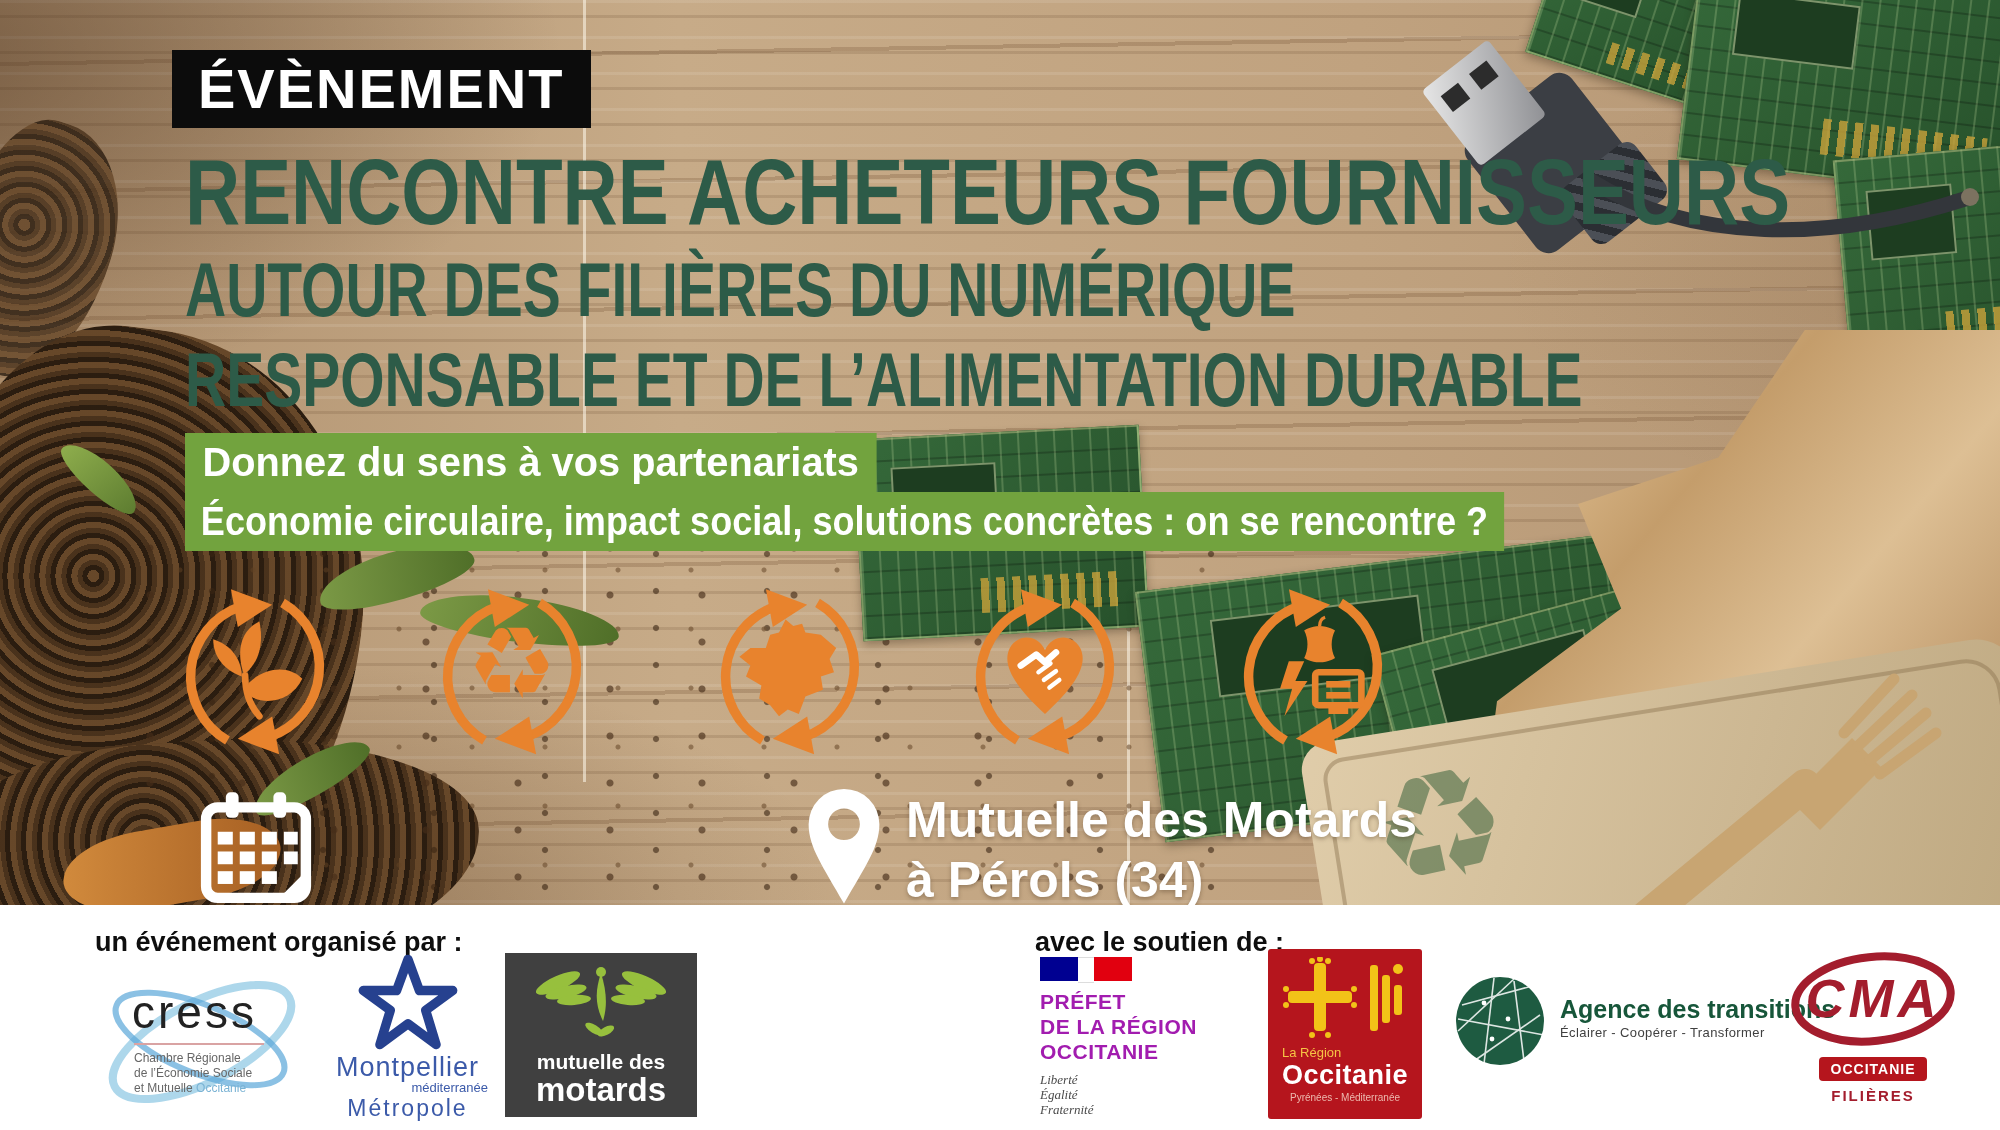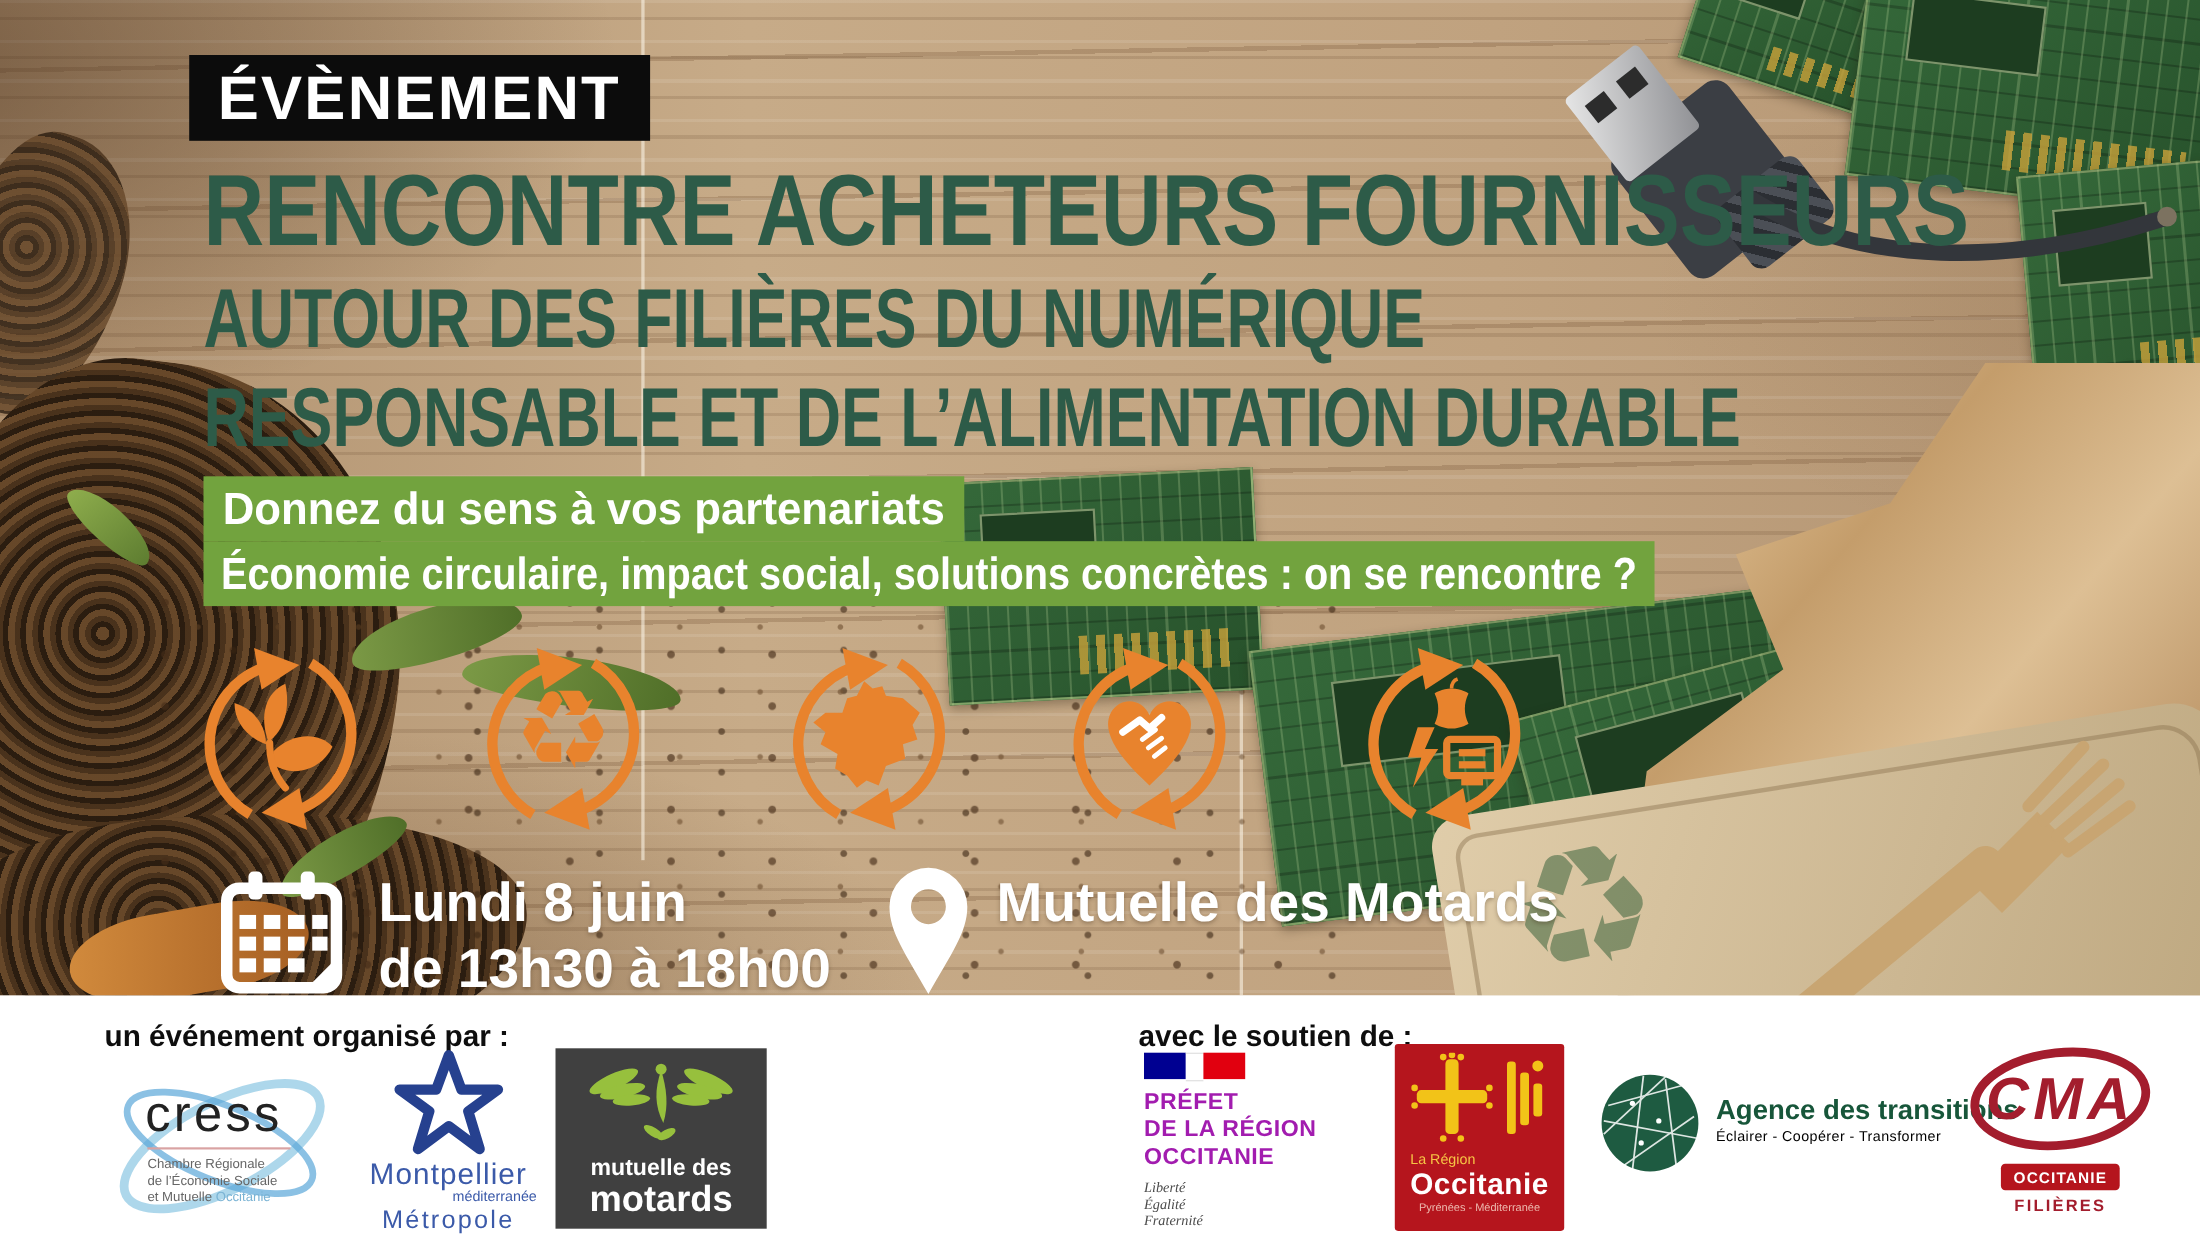--- a/index.html
+++ b/index.html
@@ -158,21 +158,21 @@
   .reg{left:1268px;top:44px;width:154px;height:170px;background:#b5151d;border-radius:3px;
     text-align:center;box-sizing:border-box;padding-top:8px;}
   .reg .g1{color:#f6c445;font-size:13px;text-align:left;padding-left:14px;margin-top:2px;}
   .reg .g2{color:#fff;font-size:27px;font-weight:700;letter-spacing:.5px;line-height:30px;}
   .reg .g3{color:#edb9ae;font-size:10px;margin-top:2px;}
   
   .age{left:1452px;top:62px;width:330px;height:120px;}
   .age svg{position:absolute;left:0;top:6px;}
   .age .txt{position:absolute;left:108px;top:28px;}
   .age .n{font-size:25px;font-weight:800;color:#17563a;line-height:28px;white-space:nowrap;}
-  .age .s{font-size:13px;color:#000000;letter-spacing:.4px;margin-top:2px;}
+  .age .s{font-size:13px;color:#404040;letter-spacing:.4px;margin-top:2px;}
   
   .cma{left:1788px;top:42px;width:170px;height:175px;text-align:center;}
   .cma .box{display:inline-block;background:#b5151d;color:#fff;font-weight:700;font-size:14px;
     letter-spacing:1px;padding:4px 12px;border-radius:4px;margin-top:2px;}
   .cma .dept{color:#a31d2d;font-weight:700;font-size:15px;letter-spacing:2px;margin-top:6px;}
 </style>
 </head>
 <body>
 
 <div class="poster">
@@ -313,29 +313,26 @@
         <rect x="17" y="53" width="13" height="11"></rect>
           <rect x="36" y="53" width="13" height="11"></rect>
           <rect x="55" y="53" width="13" height="11"></rect>
           <rect x="74" y="53" width="12" height="11"></rect>
         <rect x="17" y="70" width="13" height="11"></rect>
           <rect x="36" y="70" width="13" height="11"></rect>
           <rect x="55" y="70" width="13" height="11"></rect>
         <path d="M70,93 L93,70 L93,93 Z"></path>
       </g>
     </svg>
-    <div class="evt-text dt">
-      <div>Lundi 8 juin</div>
-      <div>de 13h30 à 18h00</div>
-    </div>
     <svg class="evt-icon pin" viewBox="0 0 70 100">
       <path fill="#fff" fill-rule="evenodd" d="M35,98 C18,68 6,52 6,33 A29,29 0 1 1 64,33 C64,52 52,68 35,98 Z M35,20 A13,13 0 1 0 35,46 A13,13 0 1 0 35,20 Z"></path>
     </svg>
     <div class="evt-text vn">
       <div>Mutuelle des Motards</div>
+      <div>à Pérols (34)</div>
     </div>
   </div>
 
   <div class="footer">
     <div class="f-label lab-org">un événement organisé par :</div>
     <div class="f-label lab-sup">avec le soutien de :</div>
 
     <div class="logo cress">
       <svg width="240" height="165" viewBox="0 0 240 165">
         <ellipse cx="120" cy="85" rx="98" ry="40" fill="none" stroke="#9fd0e8" stroke-width="8" transform="rotate(-27 120 85)" opacity=".85"></ellipse>

